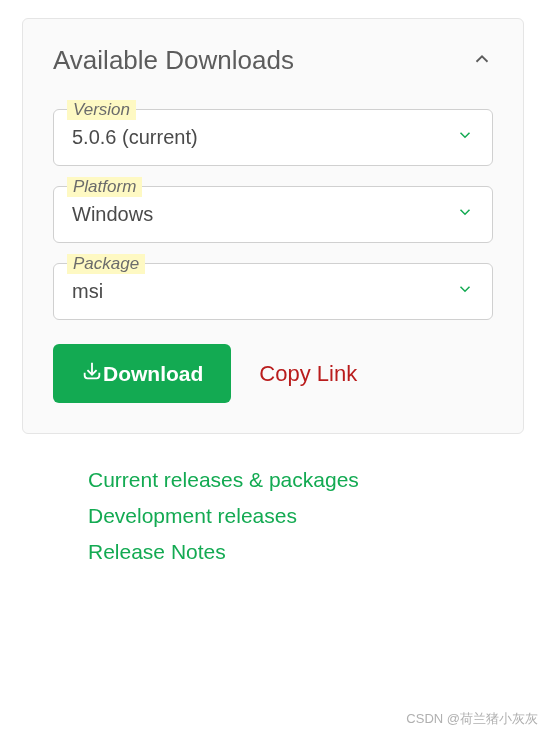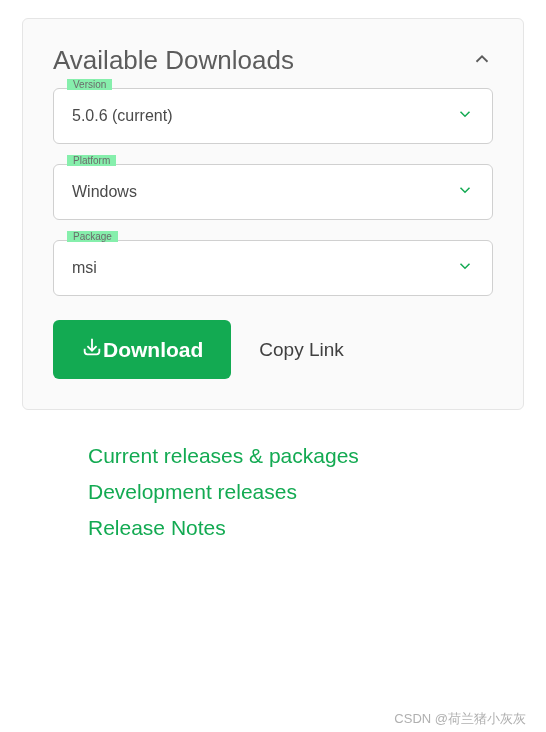--- a/index.html
+++ b/index.html
@@ -18,21 +18,21 @@
       border: 1px solid #e5e5e5;
       border-radius: 6px;
       margin: 18px 22px 0 22px;
       padding: 26px 30px 30px 30px;
       background: #fafafa;
     }
     .panel-header {
       display: flex;
       justify-content: space-between;
       align-items: center;
-      margin-bottom: 12px;
+      margin-bottom: 33px;
       gap: 36px;
     }
     .panel-title {
       font-size: 26px;
       font-weight: 400;
       color: #5c5c5c;
     }
     .collapse-icon svg {
       width: 22px;
       height: 22px;
@@ -41,32 +41,33 @@
       fill: none;
     }
     .field-group {
       position: relative;
       margin-bottom: 20px;
     }
     .field-label {
       position: absolute;
       top: -9px;
       left: 14px;
-      background: #86efac;
+      background: #fef9c3;
       padding: 0 6px;
-      font-size: 10px;
+      font-size: 17px;
       color: #6b6b6b;
+      font-style: italic;
     }
     .field-select {
       width: 100%;
       border: 1px solid #d0d0d0;
       border-radius: 6px;
       background: #fff;
       padding: 16px 18px;
-      font-size: 16px;
+      font-size: 20px;
       color: #4a4a4a;
       display: flex;
       justify-content: space-between;
       align-items: center;
       cursor: pointer;
     }
     .chevron-down svg {
       width: 18px;
       height: 18px;
       stroke: #13aa52;
@@ -93,40 +94,40 @@
       cursor: pointer;
     }
     .download-icon svg {
       width: 22px;
       height: 22px;
       stroke: #fff;
       stroke-width: 2;
       fill: none;
     }
     .copy-link {
-      color: #404040;
-      font-size: 19px;
+      color: #b91c1c;
+      font-size: 22px;
       cursor: pointer;
     }
     .links-section {
       margin: 34px 22px 0 52px;
     }
     .link-item {
       display: block;
       color: #13aa52;
       font-size: 21px;
       margin-bottom: 12px;
       text-decoration: none;
       cursor: pointer;
       margin-left: 36px;
     }
     .watermark {
       position: fixed;
       bottom: 4px;
-      right: 20px;
+      right: 8px;
       font-size: 13px;
       color: #b0b0b0;
     }
   </style>
 </head>
 <body>
 
 <div class="panel">
   <div class="panel-header">
     <h2 class="panel-title">Available Downloads</h2>

